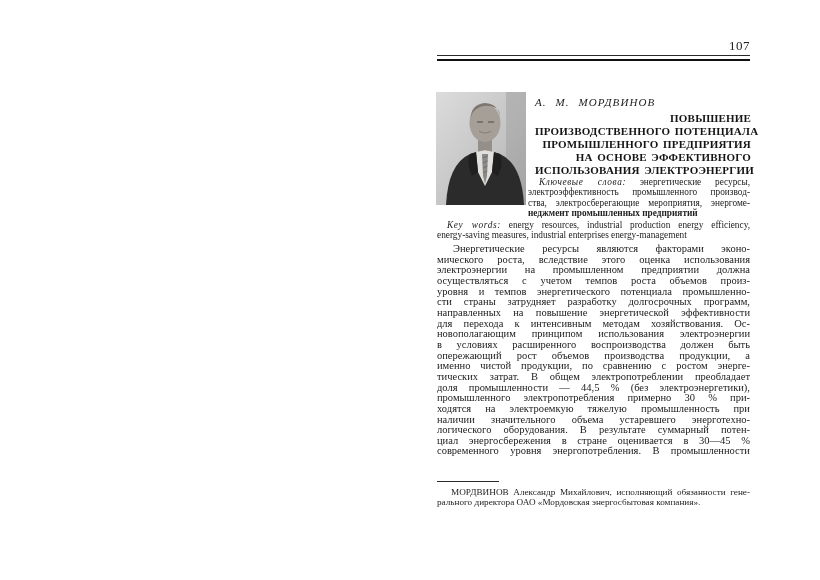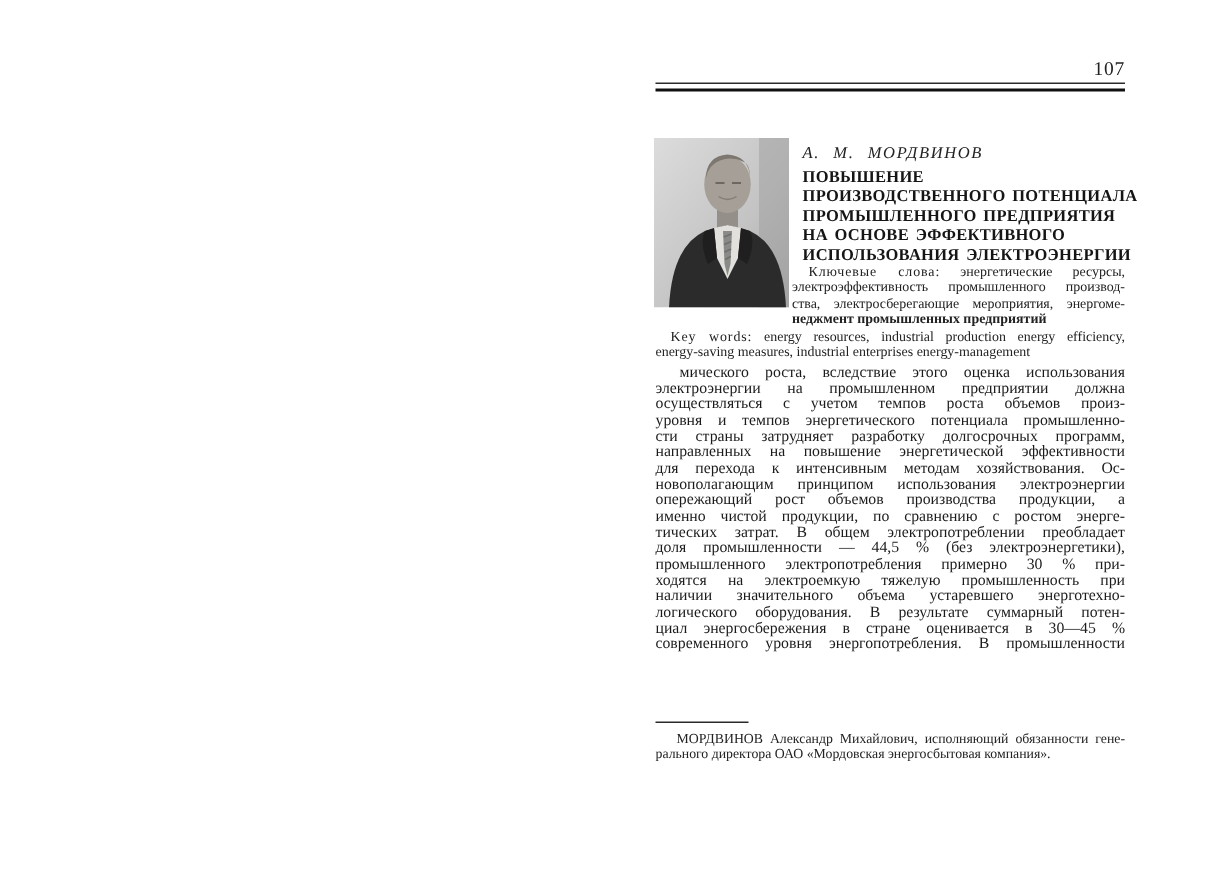--- a/index.html
+++ b/index.html
@@ -14,32 +14,32 @@
 
   
   #photo{position:absolute;left:436px;top:92px;width:90px;height:113px;}
   #photo svg{display:block;}
 
   
   #author{position:absolute;left:535px;top:96px;font-style:italic;font-size:11px;
           letter-spacing:1.1px;word-spacing:5px;color:#222;white-space:nowrap;}
   #title{position:absolute;left:535px;top:112px;width:216px;font-weight:bold;
          font-size:11px;line-height:13px;letter-spacing:0.2px;word-spacing:1.5px;color:#151515;}
-  .tline{white-space:nowrap;}
+  .tline{white-space:nowrap;text-align:right;}
 
   
   #kwru{position:absolute;left:528px;top:177px;width:222px;font-size:9.3px;line-height:10.3px;color:#222;}
   #kwen{position:absolute;left:437px;top:220px;width:313px;font-size:9.3px;line-height:10.3px;color:#222;}
   .kw-first{text-align:justify;text-align-last:justify;white-space:nowrap;}
   #kwru .kw-first{text-indent:11px;}
   #kwen .kw-first{text-indent:10px;}
   .kwline{text-align:justify;text-align-last:justify;white-space:nowrap;}
   #kwru-rest .kwline:last-child{text-align-last:left;font-weight:bold;}
   .kw-last{text-align:left;white-space:nowrap;}
-  .kw-label{letter-spacing:0.6px;margin-top:32px;}
+  .kw-label{font-style:italic;letter-spacing:0.6px;margin-top:32px;}
 
   
   #body-text{position:absolute;left:437px;top:244px;width:313px;font-size:10.5px;
              line-height:10.65px;word-spacing:1px;color:#1b1b1b;}
   .bline{text-align:justify;text-align-last:justify;white-space:nowrap;}
   #body-text .bline:first-child{text-indent:16px;}
 
   
   #fn-rule{position:absolute;left:437px;top:481px;width:62px;height:1px;background:#2a2a2a;}
   #footnote{position:absolute;left:437px;top:487px;width:313px;font-size:9.2px;
@@ -114,28 +114,30 @@
 
   <div id="kwen">
     <div class="kw-first">
       <span class="kw-label">Key words:</span>
       <span>energy resources, industrial production energy efficiency,</span>
     </div>
     <div class="kw-last">energy-saving measures, industrial enterprises energy-management</div>
   </div>
 
   <div id="body-text">
+      <div class="bline">Энергетические ресурсы являются факторами эконо-</div>
       <div class="bline">мического роста, вследствие этого оценка использования</div>
       <div class="bline">электроэнергии на промышленном предприятии должна</div>
       <div class="bline">осуществляться с учетом темпов роста объемов произ-</div>
       <div class="bline">уровня и темпов энергетического потенциала промышленно-</div>
       <div class="bline">сти страны затрудняет разработку долгосрочных программ,</div>
       <div class="bline">направленных на повышение энергетической эффективности</div>
       <div class="bline">для перехода к интенсивным методам хозяйствования. Ос-</div>
       <div class="bline">новополагающим принципом использования электроэнергии</div>
+      <div class="bline">в условиях расширенного воспроизводства должен быть</div>
       <div class="bline">опережающий рост объемов производства продукции, а</div>
       <div class="bline">именно чистой продукции, по сравнению с ростом энерге-</div>
       <div class="bline">тических затрат. В общем электропотреблении преобладает</div>
       <div class="bline">доля промышленности — 44,5 % (без электроэнергетики),</div>
       <div class="bline">промышленного электропотребления примерно 30 % при-</div>
       <div class="bline">ходятся на электроемкую тяжелую промышленность при</div>
       <div class="bline">наличии значительного объема устаревшего энерготехно-</div>
       <div class="bline">логического оборудования. В результате суммарный потен-</div>
       <div class="bline">циал энергосбережения в стране оценивается в 30—45 %</div>
       <div class="bline">современного уровня энергопотребления. В промышленности</div>

